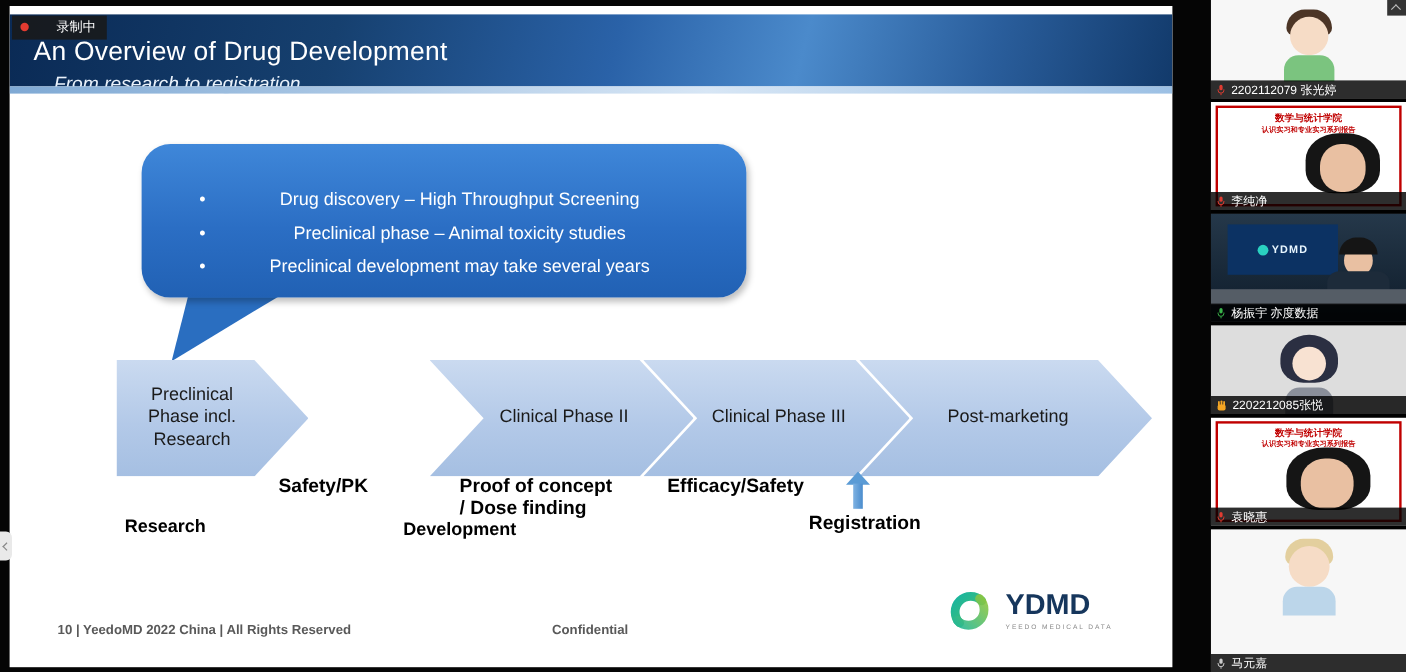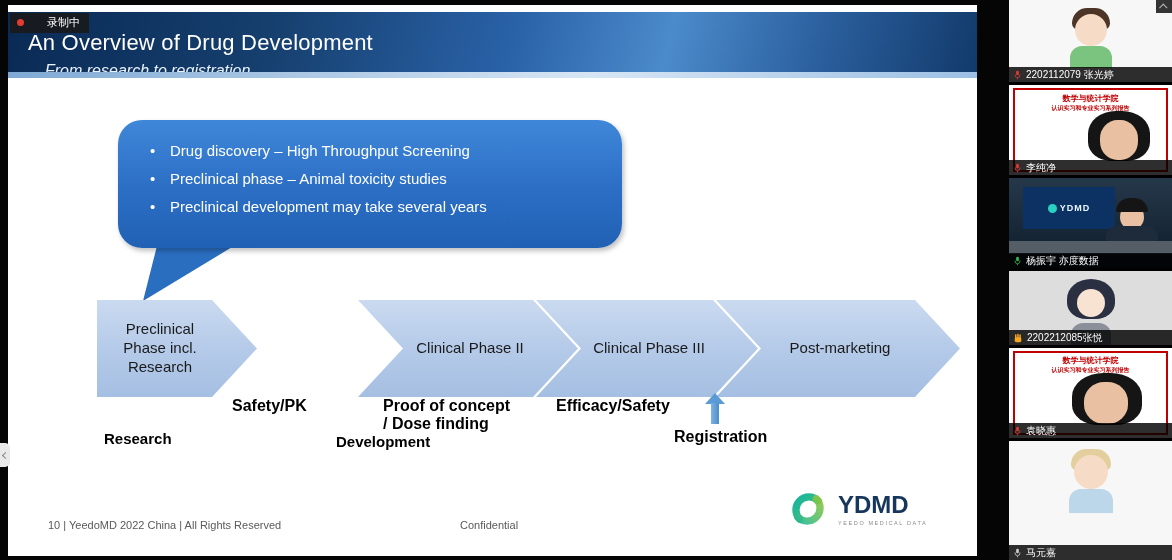--- a/index.html
+++ b/index.html
@@ -17,40 +17,40 @@
   .rec-badge{position:absolute;left:2px;top:8px;display:flex;align-items:center;gap:23px;
     background:rgba(25,25,25,.88);color:#fff;font-size:11px;padding:2px 9px 3px 7px;}
   .rec-dot{width:7px;height:7px;border-radius:50%;background:#e33b30;}
 
   
   .bubble-tail{position:absolute;left:135px;top:238px;width:92px;height:58px;background:#2a6ec0;
     clip-path:polygon(0 100%,16% 0,100% 4%);}
   .bubble{position:absolute;left:110px;top:115px;width:504px;height:128px;border-radius:24px;
     background:linear-gradient(180deg,#3f87d9 0%,#2b6ec4 55%,#2161b4 100%);
     box-shadow:2px 3px 5px rgba(0,0,0,.25);}
-  .bubble ul{margin:0;padding:17px 26px 0 30px;list-style:none;}
+  .bubble ul{margin:16px;padding:17px 26px 0 30px;list-style:none;text-align:center;}
   .bubble li{color:#fff;font-size:15px;line-height:1.87;position:relative;padding-left:22px;}
   .bubble li::before{content:"•";position:absolute;left:2px;color:#fff;}
 
   
   .chev{position:absolute;top:295px;height:97px;box-sizing:border-box;
     background:linear-gradient(180deg,#cadaf0 0%,#b3c9e8 55%,#a5bfe2 100%);
     display:flex;align-items:center;justify-content:center;text-align:center;
     font-size:15px;color:#1a1a1a;line-height:1.25;}
   .chev-first{clip-path:polygon(0 0,calc(100% - 45px) 0,100% 50%,calc(100% - 45px) 100%,0 100%);padding:0 42px 0 8px;}
   .chev-mid{clip-path:polygon(0 0,calc(100% - 45px) 0,100% 50%,calc(100% - 45px) 100%,0 100%,45px 50%);padding:0 42px 0 46px;}
 
   .m-label{position:absolute;font-size:16px;font-weight:bold;color:#000;}
   .pre-line{white-space:pre-line;}
   .stage-label{position:absolute;font-size:15px;font-weight:bold;color:#000;}
   .reg-head{position:absolute;left:697px;top:388px;width:0;height:0;
     border-left:10px solid transparent;border-right:10px solid transparent;border-bottom:11px solid #5b9bd5;}
   .reg-shaft{position:absolute;left:703px;top:398px;width:8px;height:21px;background:linear-gradient(90deg,#7fb2e2,#4a8ccd);}
 
-  .footer-text{position:absolute;top:514px;font-size:11px;font-weight:normal;color:#595959;}
+  .footer-text{position:absolute;top:514px;font-size:11px;font-weight:bold;color:#595959;}
 
   .logo{position:absolute;left:778px;top:482px;display:flex;align-items:center;gap:8px;}
   .logo-text-name{font-size:24px;font-weight:bold;color:#16365c;line-height:1;}
   .logo-text-tag{font-size:5.5px;color:#8a8a8a;letter-spacing:1.6px;margin-top:3px;}
 
   
   .panel{position:absolute;left:1009px;top:0;width:163px;height:560px;display:flex;flex-direction:column;gap:3px;background:#000;}
   .tile{position:relative;background:#1c1c1c;overflow:hidden;flex:0 0 auto;cursor:pointer;}
   .tile:last-child{flex:1 1 auto;}
   .namebar{position:absolute;left:0;right:0;bottom:0;height:15px;background:rgba(0,0,0,.82);

